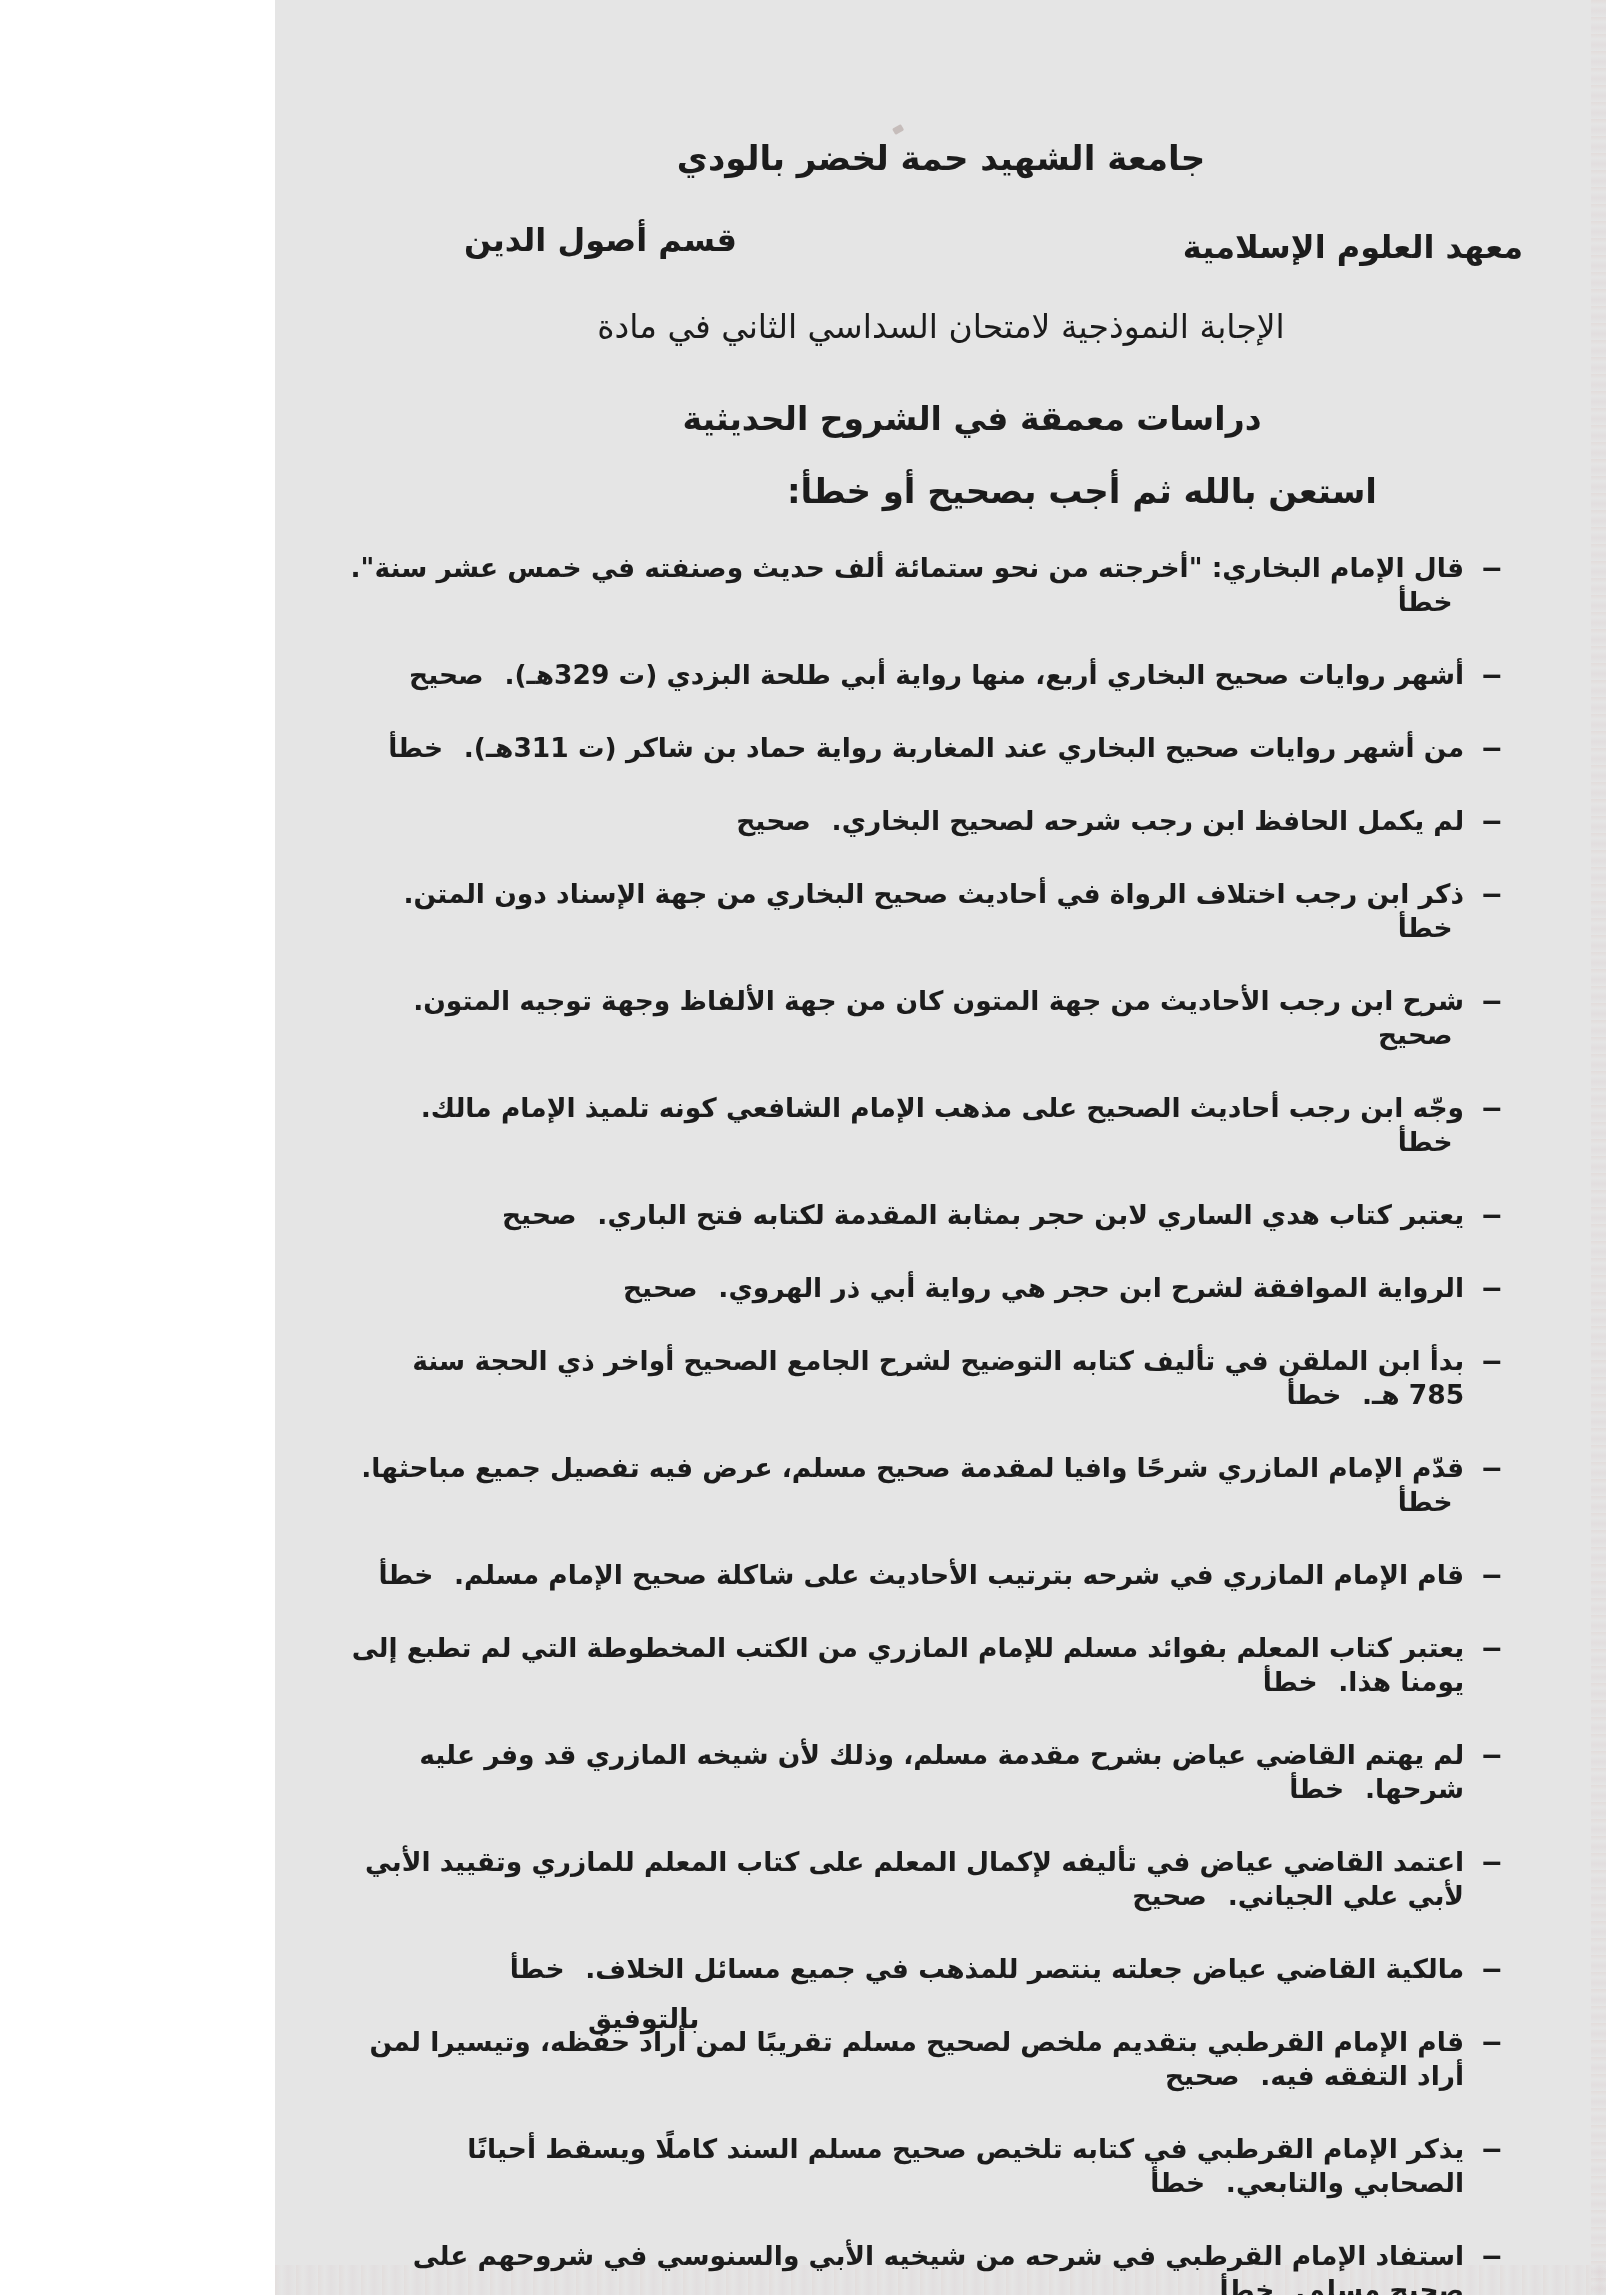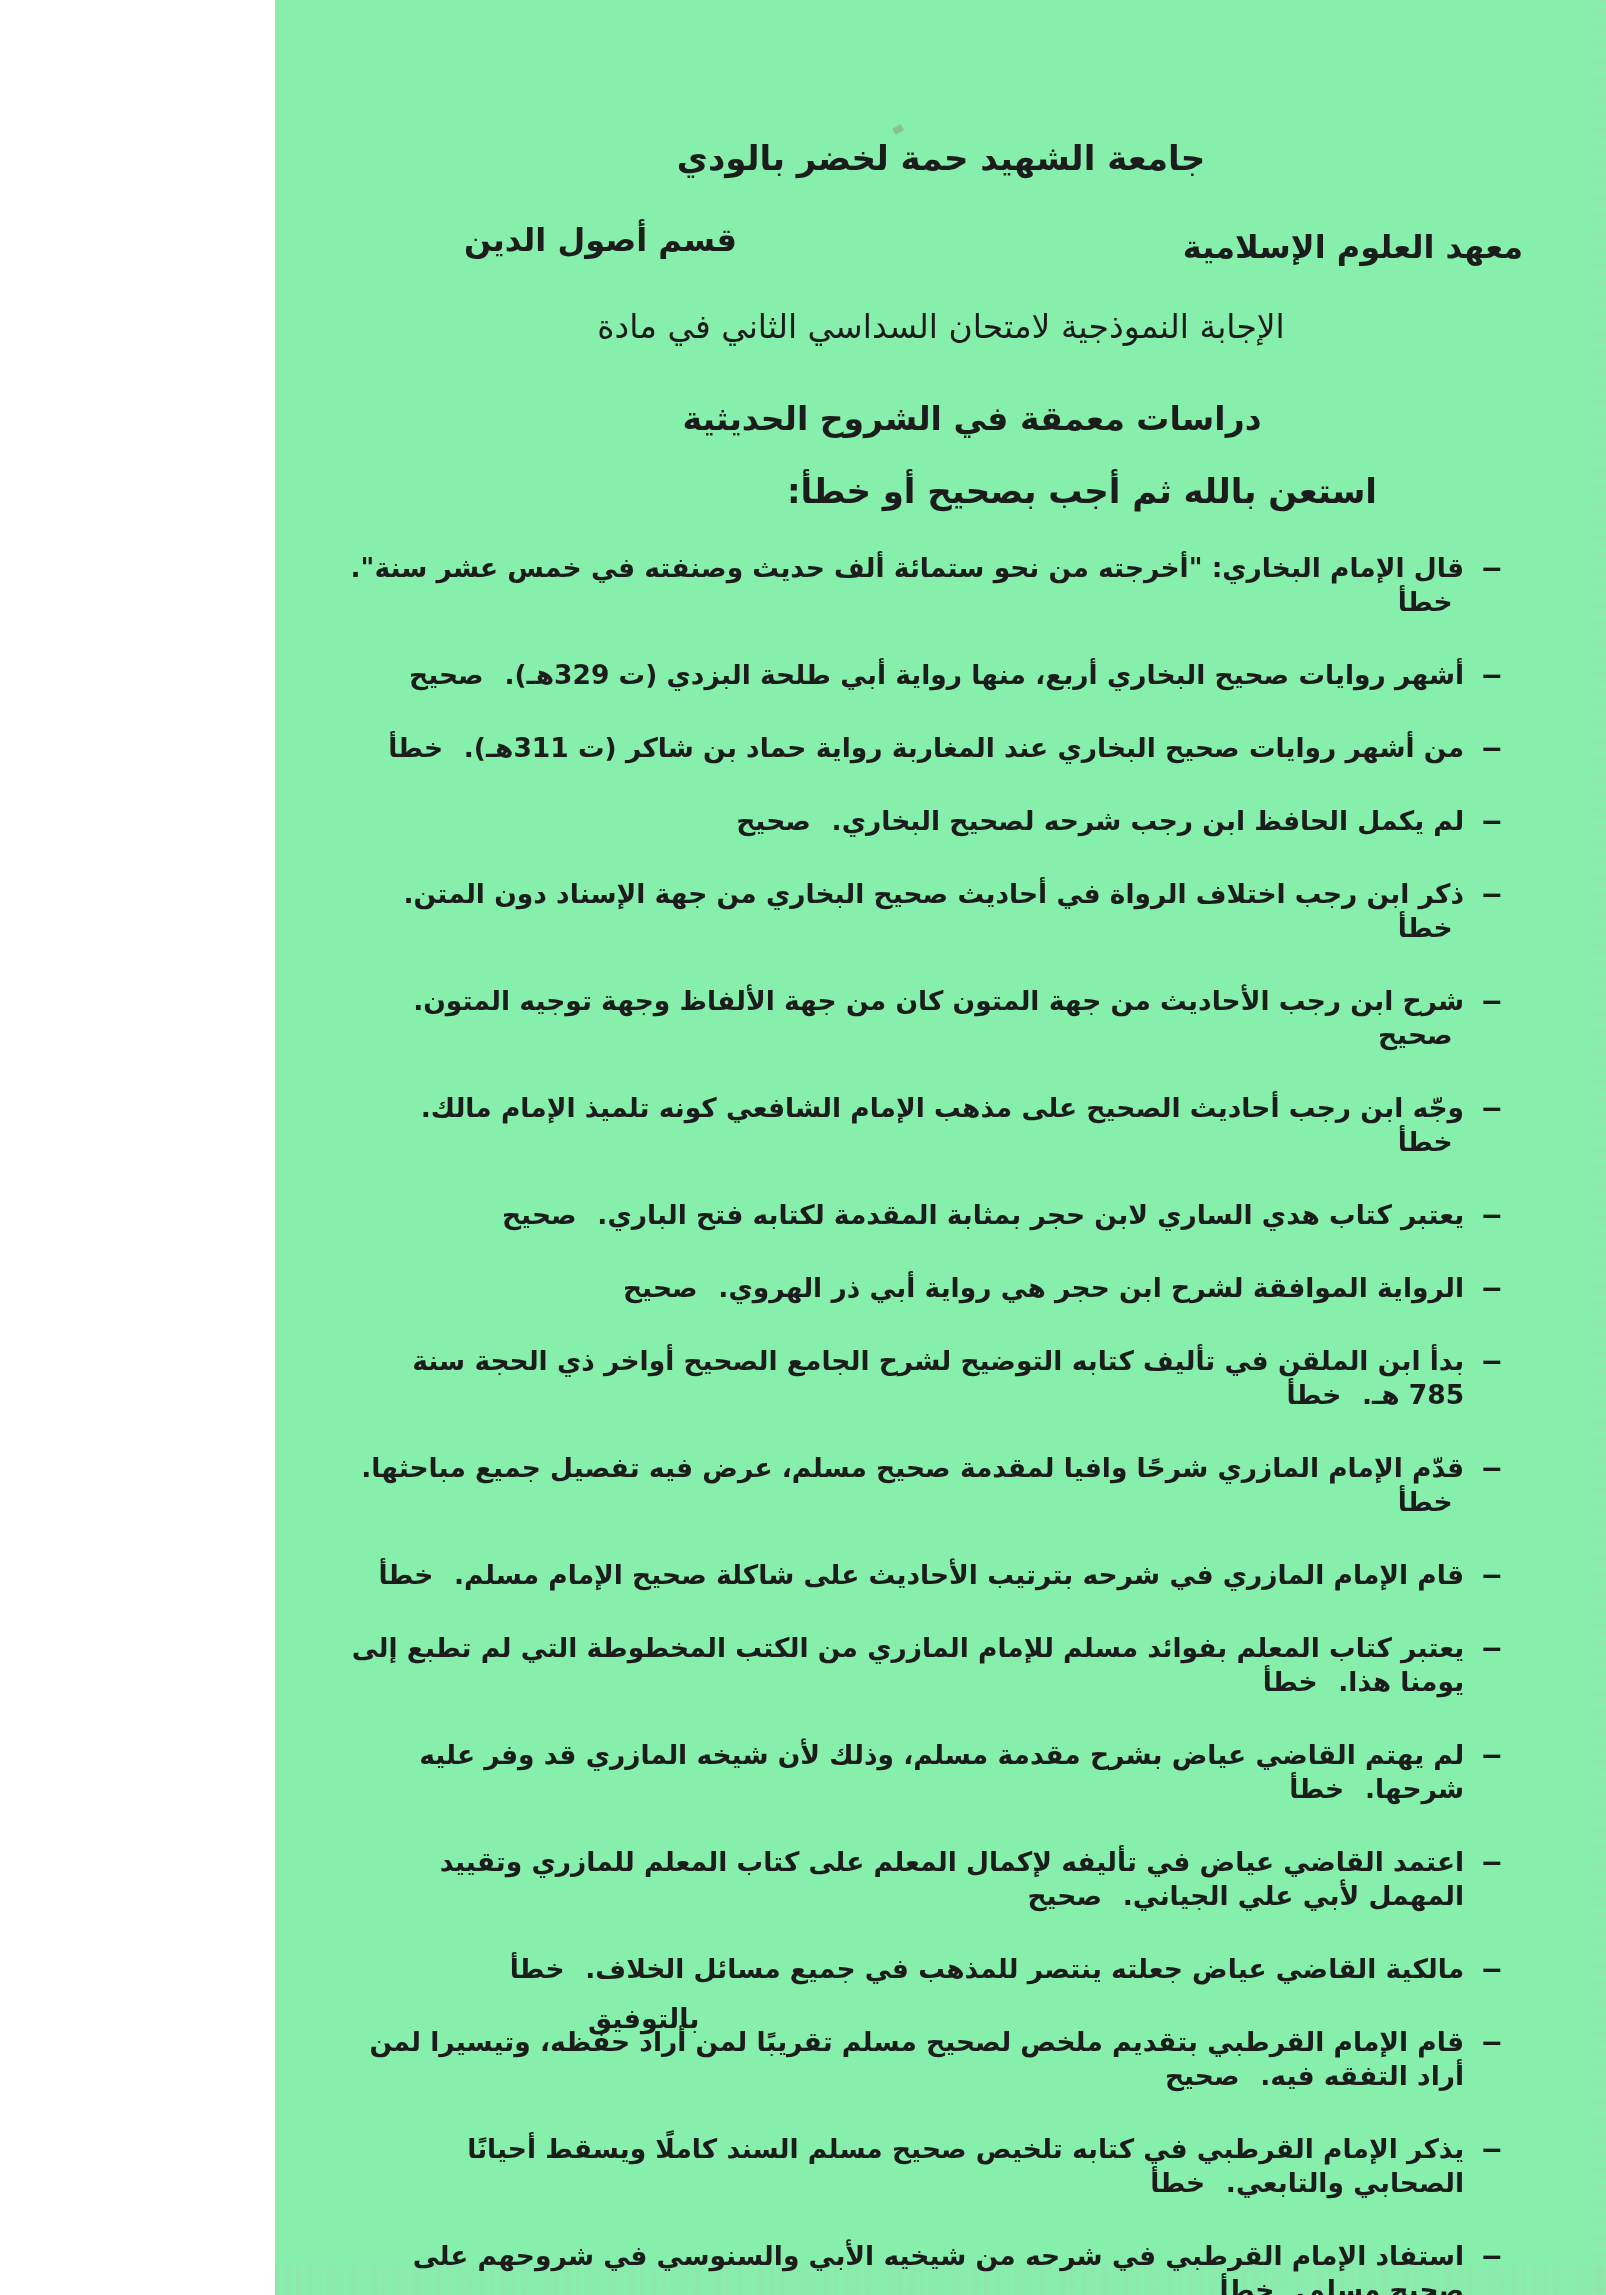--- a/index.html
+++ b/index.html
@@ -12,21 +12,21 @@
     height: 2295px;
     position: relative;
     font-family: "DejaVu Sans", "DejaVu Serif", sans-serif;
     color: #1c1c1c;
   }
   .page {
     position: absolute;
     inset: 0;
     width: 1332px;
     height: 2295px;
-    background: #86efac;
+    background: #e5e5e5;
     direction: rtl;
     overflow: hidden;
   }
   
   .university {
     position: absolute;
     top: 138px;
     left: 0;
     width: 100%;
     text-align: center;
@@ -287,21 +287,21 @@
     <span class="q-dash">–</span>
     <p class="q-text">
       <span class="q-statement">لم يهتم القاضي عياض بشرح مقدمة مسلم، وذلك لأن شيخه المازري قد وفر عليه شرحها.</span>
       <span class="q-answer">خطأ</span>
     </p>
   </div>
 
   <div class="q-row">
     <span class="q-dash">–</span>
     <p class="q-text">
-      <span class="q-statement">اعتمد القاضي عياض في تأليفه لإكمال المعلم على كتاب المعلم للمازري وتقييد المهمل لأبي علي الجياني.</span>
+      <span class="q-statement">اعتمد القاضي عياض في تأليفه لإكمال المعلم على كتاب المعلم للمازري وتقييد الأبي لأبي علي الجياني.</span>
       <span class="q-answer">صحيح</span>
     </p>
   </div>
 
   <div class="q-row">
     <span class="q-dash">–</span>
     <p class="q-text">
       <span class="q-statement">مالكية القاضي عياض جعلته ينتصر للمذهب في جميع مسائل الخلاف.</span>
       <span class="q-answer">خطأ</span>
     </p>

